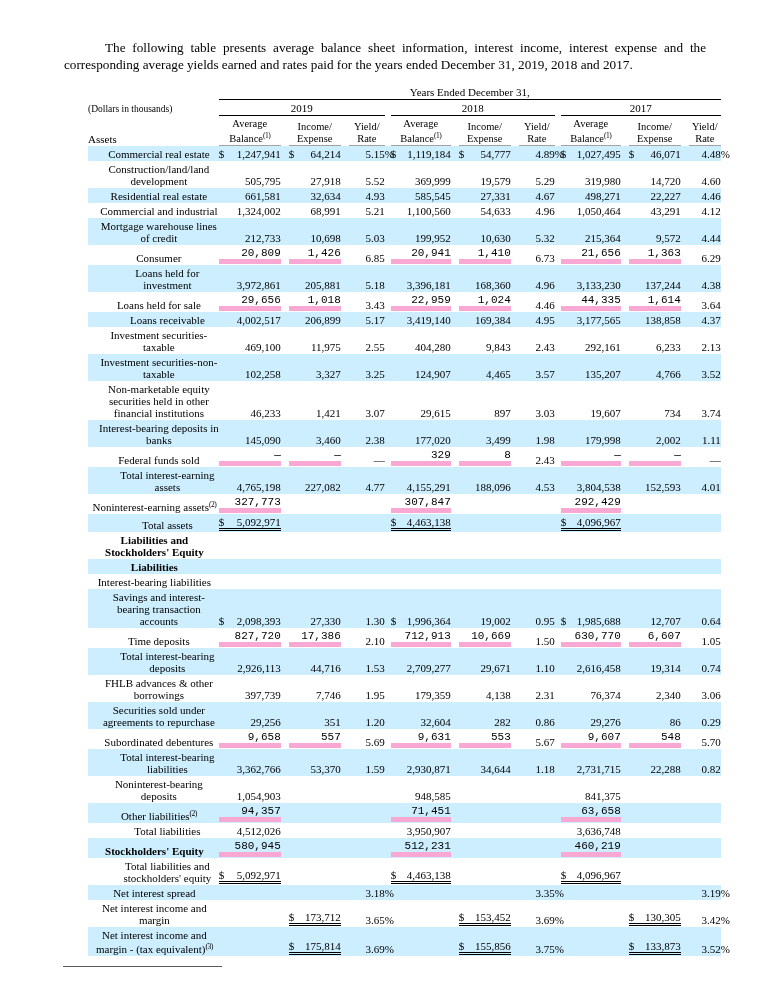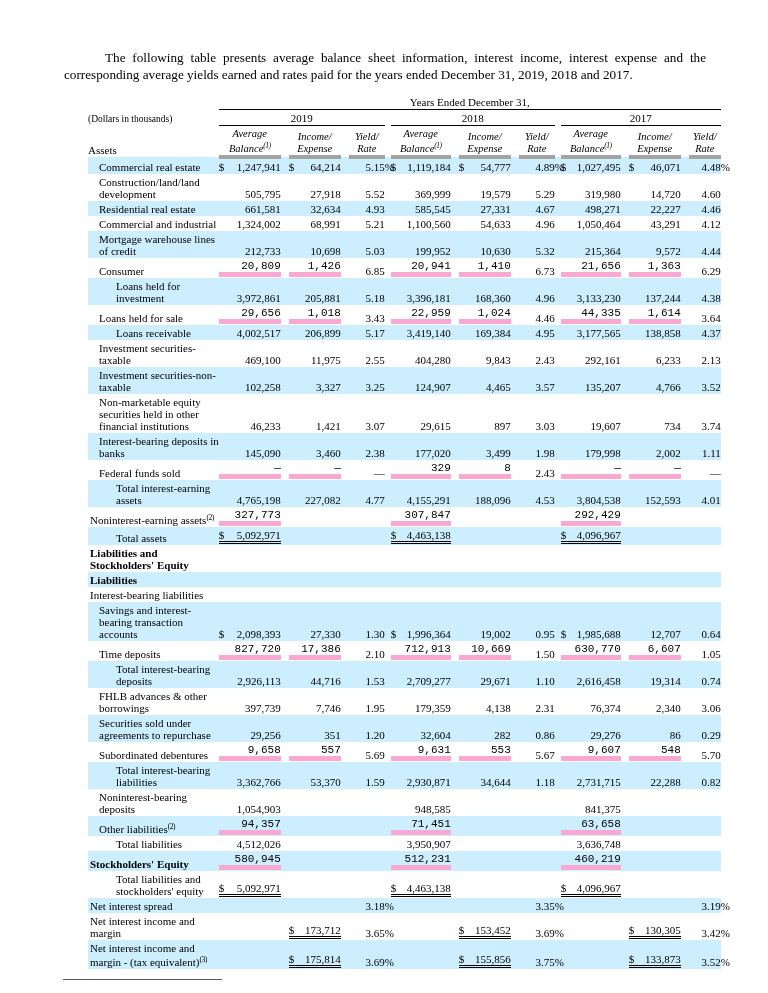--- a/index.html
+++ b/index.html
@@ -6,44 +6,44 @@
   html,body { background:#ffffff; }
   .page {
     position:relative;
     width:768px; height:993px;
     background:#ffffff;
     color:#000;
     font-family:"Liberation Serif","DejaVu Serif",serif;
     overflow:hidden;
   }
   .intro {
-    margin:50px 62px 0 64px;
+    margin:40px 62px 0 64px;
     font-size:13.2px;
     line-height:16.5px;
     text-align:justify;
     text-indent:41px;
   }
   table.bs {
     margin:11px 0 0 88px;
     border-collapse:collapse;
     table-layout:fixed;
     font-size:11px;
     line-height:12px;
   }
   table.bs td, table.bs th { padding:2px 0 1px 0; vertical-align:bottom; font-weight:normal; }
   
   td.caption { font-weight:bold; text-align:center; border-bottom:1px solid #000; font-size:11px; padding-bottom:2px; }
   td.units { font-size:9.5px; vertical-align:middle; padding-left:3px; }
   td.year { font-weight:bold; text-align:center; border-bottom:1px solid #000000; padding-bottom:1px; }
-  th.colh { font-weight:bold; text-align:center; border-bottom:4px solid #a3a3a3; font-size:10.5px; line-height:11.5px; padding-bottom:2px; white-space:pre-line;font-style:italic; }
+  th.colh { font-weight:bold; text-align:center; border-bottom:1px solid #a3a3a3; font-size:10.5px; line-height:11.5px; padding-bottom:2px; white-space:pre-line; }
   td.assets-h { font-weight:bold; padding-left:2px; font-size:11px; }
   sup.fn { font-size:7.5px; vertical-align:4px; letter-spacing:-0.5px; }
   
   tr.shade td { background:var(--hl,#cceeff); }
-  td.lbl { vertical-align:top; white-space:pre; font-size:11px; }
+  td.lbl { vertical-align:top; white-space:pre; font-size:11px;text-align:center; }
   td.lbl .ltext { white-space:pre; }
   td.lbl.i0 { padding-left:2px; }
   td.lbl.i1 { padding-left:11px; }
   td.lbl.i2 { padding-left:28px; }
   td.lbl.b  { font-weight:bold; }
   td.num { vertical-align:bottom; }
   .cell { display:flex; justify-content:space-between; align-items:flex-end; }
   .cell .pre { text-align:left; }
   .cell .val { flex:1; text-align:right; }
   .cell .sfx { display:inline-block; width:0; white-space:pre; }

